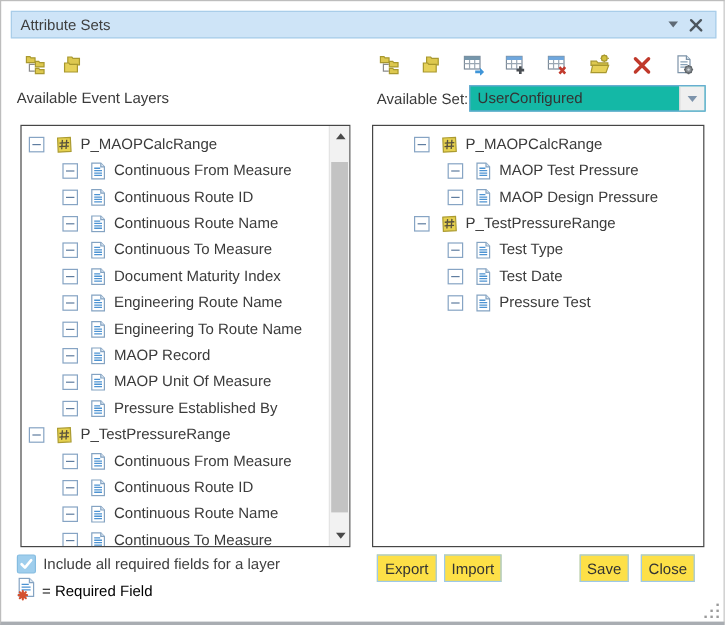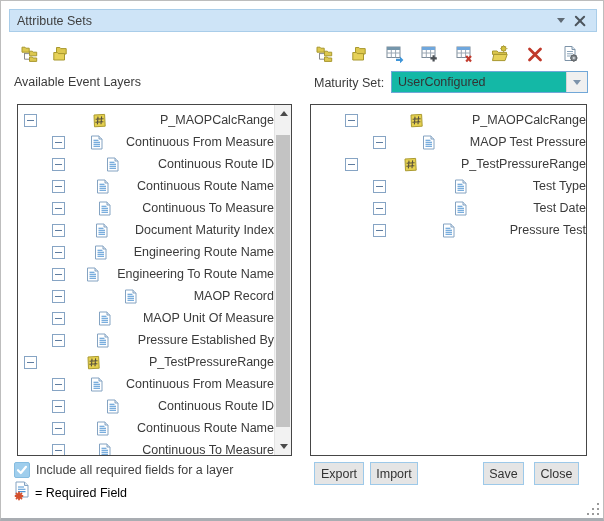--- a/index.html
+++ b/index.html
@@ -34,40 +34,40 @@
          display:flex;align-items:center;justify-content:center;}
   .combo-caret{width:0;height:0;border-left:4px solid transparent;border-right:4px solid transparent;
          border-top:5px solid #7d93ab;}
   
   .panel{position:absolute;top:103px;height:352px;background:#fff;border:1px solid #464646;}
   #panel-left{left:16px;width:275px;}
   #panel-right{left:309px;width:277px;}
   .tree{position:absolute;left:0;top:0;bottom:0;overflow:hidden;padding-top:4px;}
   #panel-left .tree{right:17px;}
   #panel-right .tree{right:0;}
-  .tree-row{height:22px;display:flex;align-items:center;white-space:nowrap;cursor:default;justify-content:space-between;}
+  .tree-row{height:22px;display:flex;align-items:center;white-space:nowrap;cursor:default;}
   .expand-box{flex:0 0 13px;width:13px;height:13px;border:1px solid #86a4c4;background:#fff;
               position:relative;margin-right:8px;}
   .expand-box::after{content:"";position:absolute;left:2px;top:5px;width:7px;height:1px;background:#5f7da0;}
   .row-icon{flex:0 0 16px;width:16px;height:16px;margin-right:6px;display:flex;align-items:center;justify-content:center;}
   .row-label{font-size:12.5px;color:#3b3b3b;}
   
   .vscroll{position:absolute;right:0;top:0;bottom:0;width:17px;background:#f2f2f2;border-left:1px solid #e4e4e4;}
   .vs-up,.vs-down{position:absolute;left:0;width:17px;height:17px;display:flex;align-items:center;justify-content:center;}
   .vs-up{top:0;} .vs-down{bottom:0;}
   .vs-tri-up{width:0;height:0;border-left:4px solid transparent;border-right:4px solid transparent;border-bottom:5px solid #4a4a4a;}
   .vs-tri-down{width:0;height:0;border-left:4px solid transparent;border-right:4px solid transparent;border-top:5px solid #4a4a4a;}
   .vs-thumb{position:absolute;left:1px;right:1px;top:30px;height:292px;background:#c3c3c3;}
   
   .checkbox{position:absolute;left:13px;top:461px;width:16px;height:16px;background:#9fceed;
             border:1px solid #85bce0;border-radius:2px;display:flex;align-items:center;justify-content:center;}
   #lbl-checkbox{left:35px;top:462px;color:#3f3f3f;}
   .legend-icon{position:absolute;left:12px;top:480px;width:18px;height:20px;}
   #lbl-legend{left:34px;top:485px;color:#000000;}
-  .btn{position:absolute;top:461px;height:23px;background:#e5e5e5;border:1px solid #9dc9e9;
+  .btn{position:absolute;top:461px;height:23px;background:#fde047;border:1px solid #9dc9e9;
        font-size:12.5px;color:#333;display:flex;align-items:center;justify-content:center;cursor:default;}
   #btn-export{left:313px;width:50px;} #btn-import{left:369px;width:48px;}
   #btn-save{left:482px;width:41px;} #btn-close{left:533px;width:45px;}
   
   .grip{position:absolute;right:3px;bottom:2px;width:13px;height:13px;}
   .grip i{position:absolute;width:2px;height:2px;background:#9a9a9a;}
 </style>
 </head>
 <body>
 
@@ -156,21 +156,21 @@
         <path d="M11 1.5 v3 h3" fill="#dde8f2" stroke="#7d93a8"></path>
         <path d="M6 6.5 h6 M6 8.8 h6 M6 11 h4" stroke="#8aa3b8" stroke-width="1"></path>
         <circle cx="12.8" cy="13" r="3" fill="#898f94" stroke="#5f6468"></circle>
         <path d="M12.8 9.2 v1.2 M12.8 15.6 v1.2 M9 13 h1.2 M15.4 13 h1.2 M10.2 10.4 l.9 .9 M14.5 14.7 l.9 .9 M15.4 10.4 l-.9 .9 M11.1 14.7 l-.9 .9" stroke="#5f6468" stroke-width="1.2"></path>
         <circle cx="12.8" cy="13" r="1" fill="#d8dcdf"></circle>
       </svg>
     </span>
   </div>
 
   <div class="lbl" id="lbl-available">Available Event Layers</div>
-  <div class="lbl" id="lbl-attrset">Maturity Set:</div>
+  <div class="lbl" id="lbl-attrset">Available Set:</div>
 
   <div class="combo">
     <span class="combo-text">UserConfigured</span>
     <span class="combo-btn">
       <span class="combo-caret"></span>
     </span>
   </div>
 
   <div class="panel" id="panel-left">
     <div class="tree" id="left-tree">
@@ -376,20 +376,31 @@
     <span class="expand-box"></span>
     <span class="row-icon">
             <svg width="15" height="15" viewBox="0 0 15 15">
     <path d="M2.5 1 h7.5 l3 3 v10 h-10.5 z" fill="#ffffff" stroke="#84a3c2" stroke-width="1"></path>
     <path d="M10 1 v3 h3" fill="#dde8f2" stroke="#84a3c2" stroke-width="1"></path>
     <path d="M4.5 5.2 h5 M4.5 7.2 h6.5 M4.5 9.2 h6.5 M4.5 11.2 h6.5" stroke="#4d93d2" stroke-width="1.1"></path>
   </svg>
           </span>
     <span class="row-label">MAOP Test Pressure</span>
   </div>
+        <div class="tree-row" style="padding-left: 62px;">
+    <span class="expand-box"></span>
+    <span class="row-icon">
+            <svg width="15" height="15" viewBox="0 0 15 15">
+    <path d="M2.5 1 h7.5 l3 3 v10 h-10.5 z" fill="#ffffff" stroke="#84a3c2" stroke-width="1"></path>
+    <path d="M10 1 v3 h3" fill="#dde8f2" stroke="#84a3c2" stroke-width="1"></path>
+    <path d="M4.5 5.2 h5 M4.5 7.2 h6.5 M4.5 9.2 h6.5 M4.5 11.2 h6.5" stroke="#4d93d2" stroke-width="1.1"></path>
+  </svg>
+          </span>
+    <span class="row-label">MAOP Design Pressure</span>
+  </div>
         <div class="tree-row" style="padding-left: 34px;">
     <span class="expand-box"></span>
     <span class="row-icon">
             <svg width="15" height="15" viewBox="0 0 15 15">
     <path d="M2 2 L12.6 1.4 L13.2 13.2 L2.5 13.8 Z" fill="#e6d14f" stroke="#ab9b31" stroke-width="1"></path>
     <path d="M6 3.6 L5.4 11.4 M9.6 3.4 L9 11.2 M3.6 6.2 L11.6 5.8 M3.4 9.2 L11.4 8.8" stroke="#57503c" stroke-width="1.1" fill="none"></path>
   </svg>
           </span>
     <span class="row-label">P_TestPressureRange</span>
   </div>

